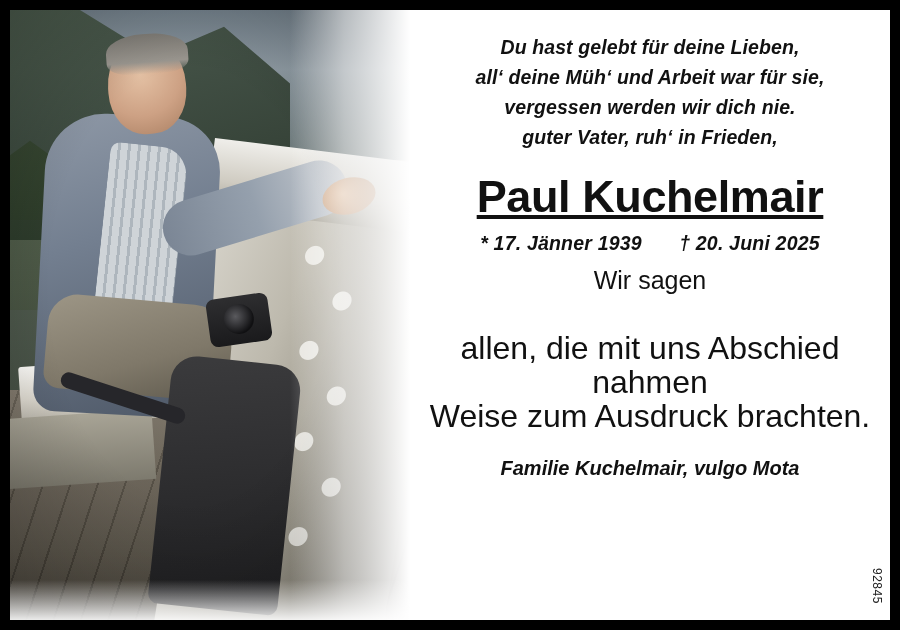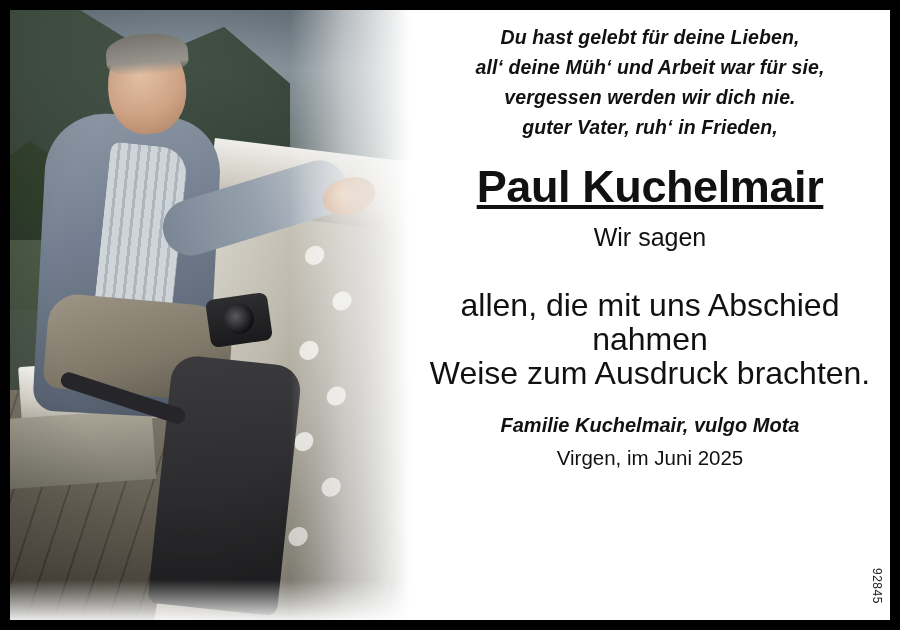--- a/index.html
+++ b/index.html
@@ -209,21 +209,21 @@
 
   
   #text-panel {
     position: absolute;
     left: 400px;
     top: 0;
     width: 480px;
     height: 610px;
     color: #111111;
     text-align: center;
-    padding-top: 12px;
+    padding-top: 22px;
     box-sizing: border-box;
   }
 
   .verse {
     font-family: "Liberation Sans", sans-serif;
     font-style: italic;
     font-weight: 600;
     font-size: 19.5px;
     line-height: 30px;
     letter-spacing: .1px;
@@ -324,31 +324,35 @@
 
     <div class="verse">
       <div>Du hast gelebt für deine Lieben,</div>
       <div>all‘ deine Müh‘ und Arbeit war für sie,</div>
       <div>vergessen werden wir dich nie.</div>
       <div>guter Vater, ruh‘ in Frieden,</div>
     </div>
 
     <div class="name">Paul Kuchelmair</div>
 
+    <div class="dates">
+      <span>* 17. Jänner 1939</span>
+      <span class="gap"></span>
+      <span>† 20. Juni 2025</span>
+    </div>
 
     <div class="thanks-intro">Wir sagen</div>
 
     <div class="thanks-shout">
     </div>
 
     <div class="closing">
       <div>allen, die mit uns Abschied nahmen</div>
       <div>Weise zum Ausdruck brachten.</div>
     </div>
 
     <div class="family">Familie Kuchelmair, vulgo Mota</div>
-    <div class="place">Virgen, im Juni 2025</div>
 
   </div>
 
   <div id="ref-code">92845</div>
 
 </div>
 
 </body></html>

